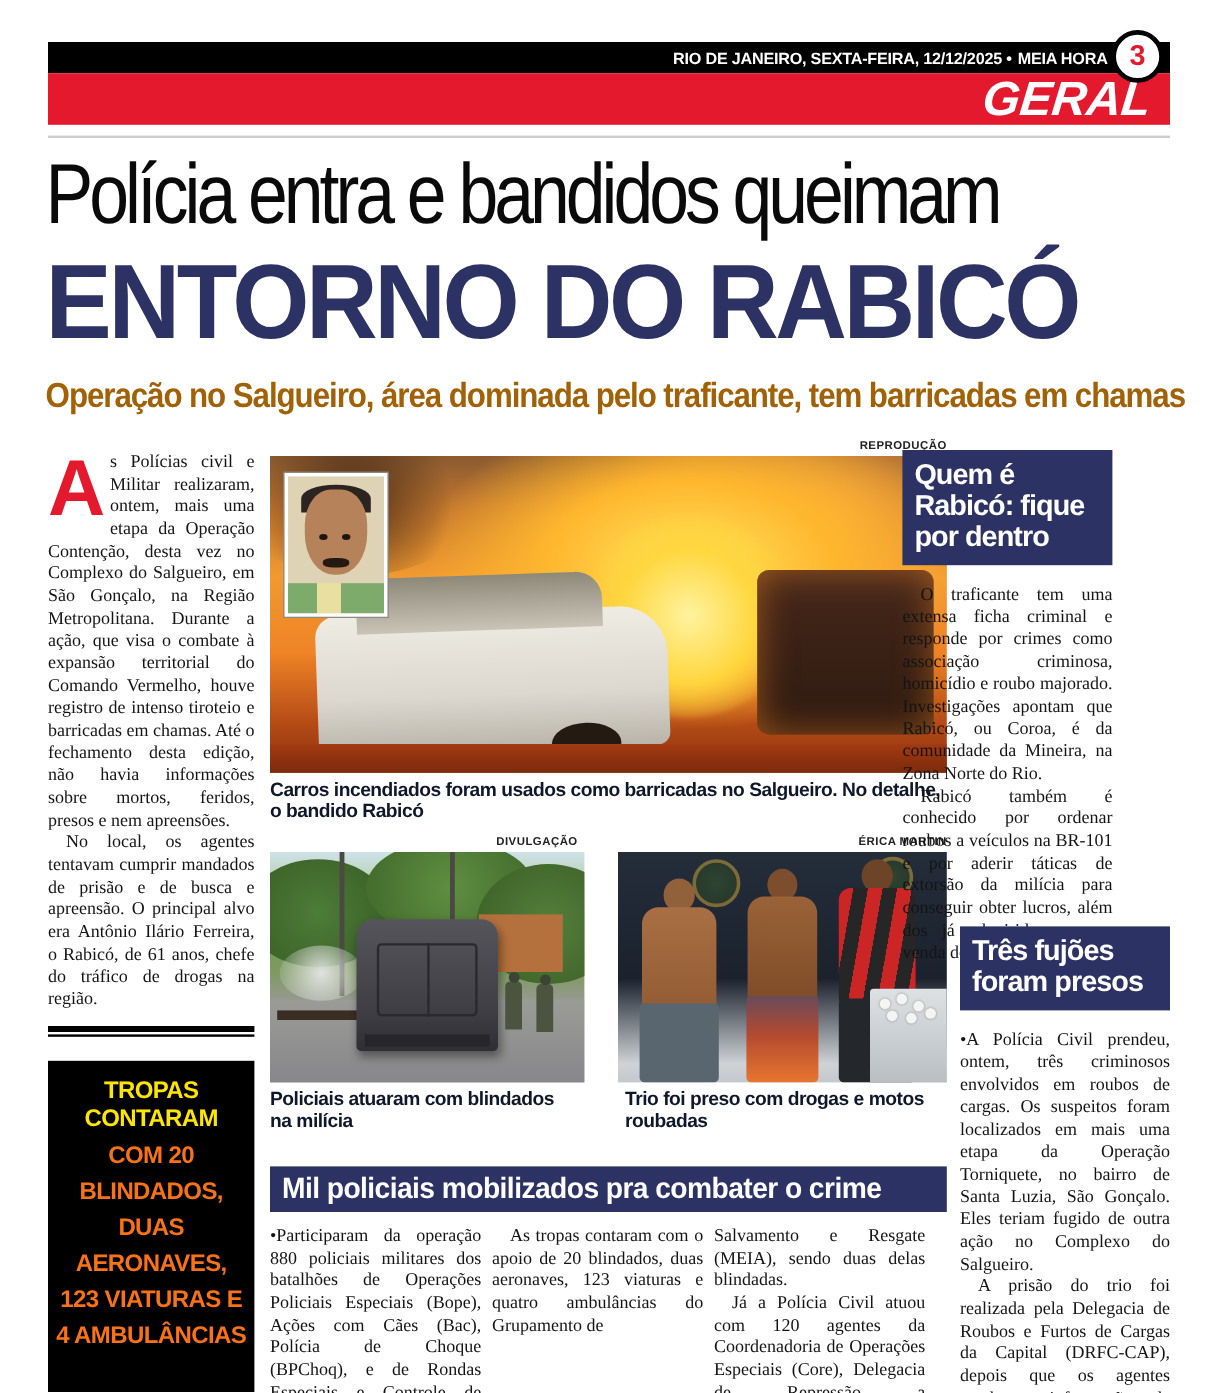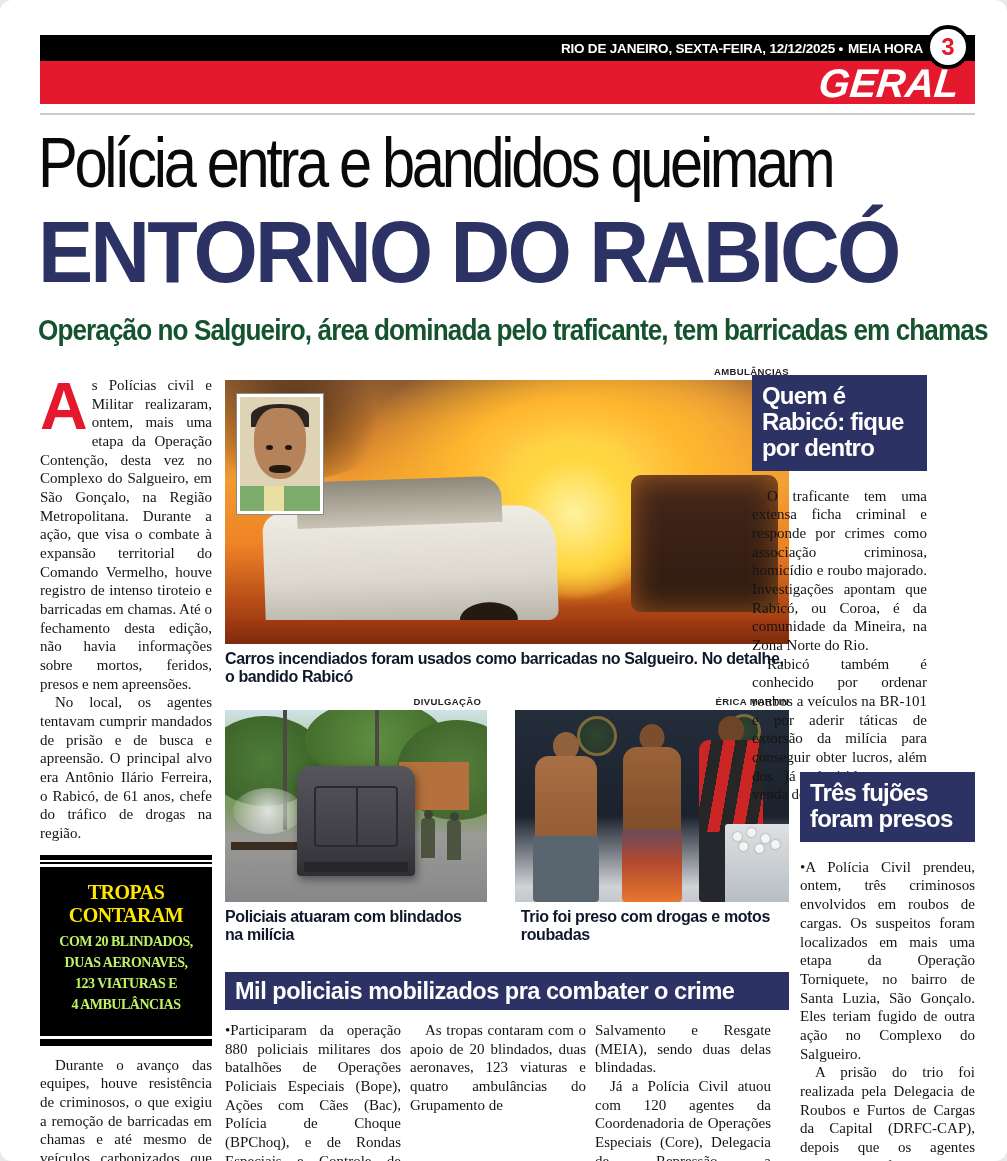--- a/index.html
+++ b/index.html
@@ -1,20 +1,20 @@
 <!DOCTYPE html>
 <html lang="pt"><head>
 <meta charset="utf-8">
 <style>
   * { margin:0; padding:0; box-sizing:border-box; }
   html,body { background:#e9e9e9; }
   .page {
     position:relative; width:1007px; height:1161px; margin:0 auto;
     background:#ffffff; overflow:hidden;
-    font-family:"Liberation Serif", serif; color:#111;border-radius:12px;
+    font-family:"Liberation Serif", serif; color:#111;
   }
   
   .topbar {
     position:absolute; left:40px; top:35px; width:935px; height:26px;
     background:#000; display:flex; align-items:center; justify-content:flex-end;
     padding-right:52px;
   }
   .topbar-text {
     color:#fff; font-family:"Liberation Sans", sans-serif; font-size:13.5px;
     font-weight:700; letter-spacing:-0.2px; white-space:nowrap;
@@ -50,21 +50,21 @@
   .kicker > span { display:inline-block; transform:scaleX(0.84); transform-origin:0 50%; }
   .headline {
     position:absolute; left:38px; top:206px; width:960px; white-space:nowrap;
     font-family:"Liberation Sans", sans-serif; font-weight:900;
     font-size:88px; letter-spacing:-3px; color:#2c3263; line-height:1.05;
   }
   .headline > span { display:inline-block; transform:scaleX(0.94); transform-origin:0 50%; }
   .subhead {
     position:absolute; left:38px; top:314px; width:960px; white-space:nowrap;
     font-family:"Liberation Sans", sans-serif; font-weight:600;
-    font-size:29px; letter-spacing:-1px; color:#14532d;
+    font-size:29px; letter-spacing:-1px; color:#a16207;
   }
   .subhead > span { display:inline-block; transform:scaleX(0.9); transform-origin:0 50%; }
 
   
   .body-p {
     font-family:"Liberation Serif", serif; font-size:15px; line-height:1.245;
     text-align:justify; color:#141414;
   }
   .indent { text-indent:15px; }
   .bullet-p { text-indent:0; }
@@ -72,25 +72,25 @@
   
   .leftcol { position:absolute; left:40px; top:376px; width:172px; }
   .dropcap {
     float:left; color:#e5192d; font-family:"Liberation Sans", sans-serif;
     font-weight:900; font-size:66px; line-height:0.82; margin:3px 4px 0 0;
   }
   .tropas-wrap { margin:12px 0 10px 0; }
   .tropas-rule { height:5px; background:#000; }
   .tropas-rule.thin { height:2px; margin-top:2px; }
   .tropas-box {
-    background:#000; margin-top:3px; margin-bottom:3px; padding:14px 6px 21px 6px;
-    text-align:center; font-family:Liberation Serif, serif; font-weight:700;
+    background:#000; margin-top:20px; margin-bottom:3px; padding:14px 6px 32px 6px;
+    text-align:center; font-family:Liberation Sans, sans-serif; font-weight:700;
   }
   .tropas-l1 { color:#ffe600; font-size:20px; letter-spacing:-0.5px; margin-bottom:4px; }
-  .tropas-rest { color:#bef264; font-size:14px; line-height:1.5; white-space:pre-line; letter-spacing:-0.5px; }
+  .tropas-rest { color:#f97316; font-size:20px; line-height:1.5; white-space:pre-line; letter-spacing:-0.5px; }
 
   
   .center { position:absolute; left:225px; top:366px; width:564px; }
   .credit {
     font-family:"Liberation Sans", sans-serif; font-size:9.5px; font-weight:700;
     color:#222; letter-spacing:0.4px; text-align:right; line-height:12px;
   }
   .photo-main {
     position:relative; width:564px; height:264px; margin-top:2px;
     background:
@@ -274,21 +274,21 @@
 4 AMBULÂNCIAS</div>
       </div>
       <div class="tropas-rule thin"></div>
       <div class="tropas-rule"></div>
     </div>
     <p class="body-p indent">Durante o avanço das equipes, houve resistência de criminosos, o que exigiu a remoção de barricadas em chamas e até mesmo de veículos carbonizados que impediam a circulação.</p>
 
   </div>
 
   <div class="center">
-    <div class="credit">AMBULÂNCIAS</div>
+    <div class="credit">REPRODUÇÃO</div>
 
     <div class="photo-main">
       <div class="smoke-dark"></div>
       <div class="flame1"></div>
       <div class="flame2"></div>
       <div class="car-dark"></div>
       <div class="car-white">
         <div class="win"></div>
         <div class="wheel"></div>
       </div>

